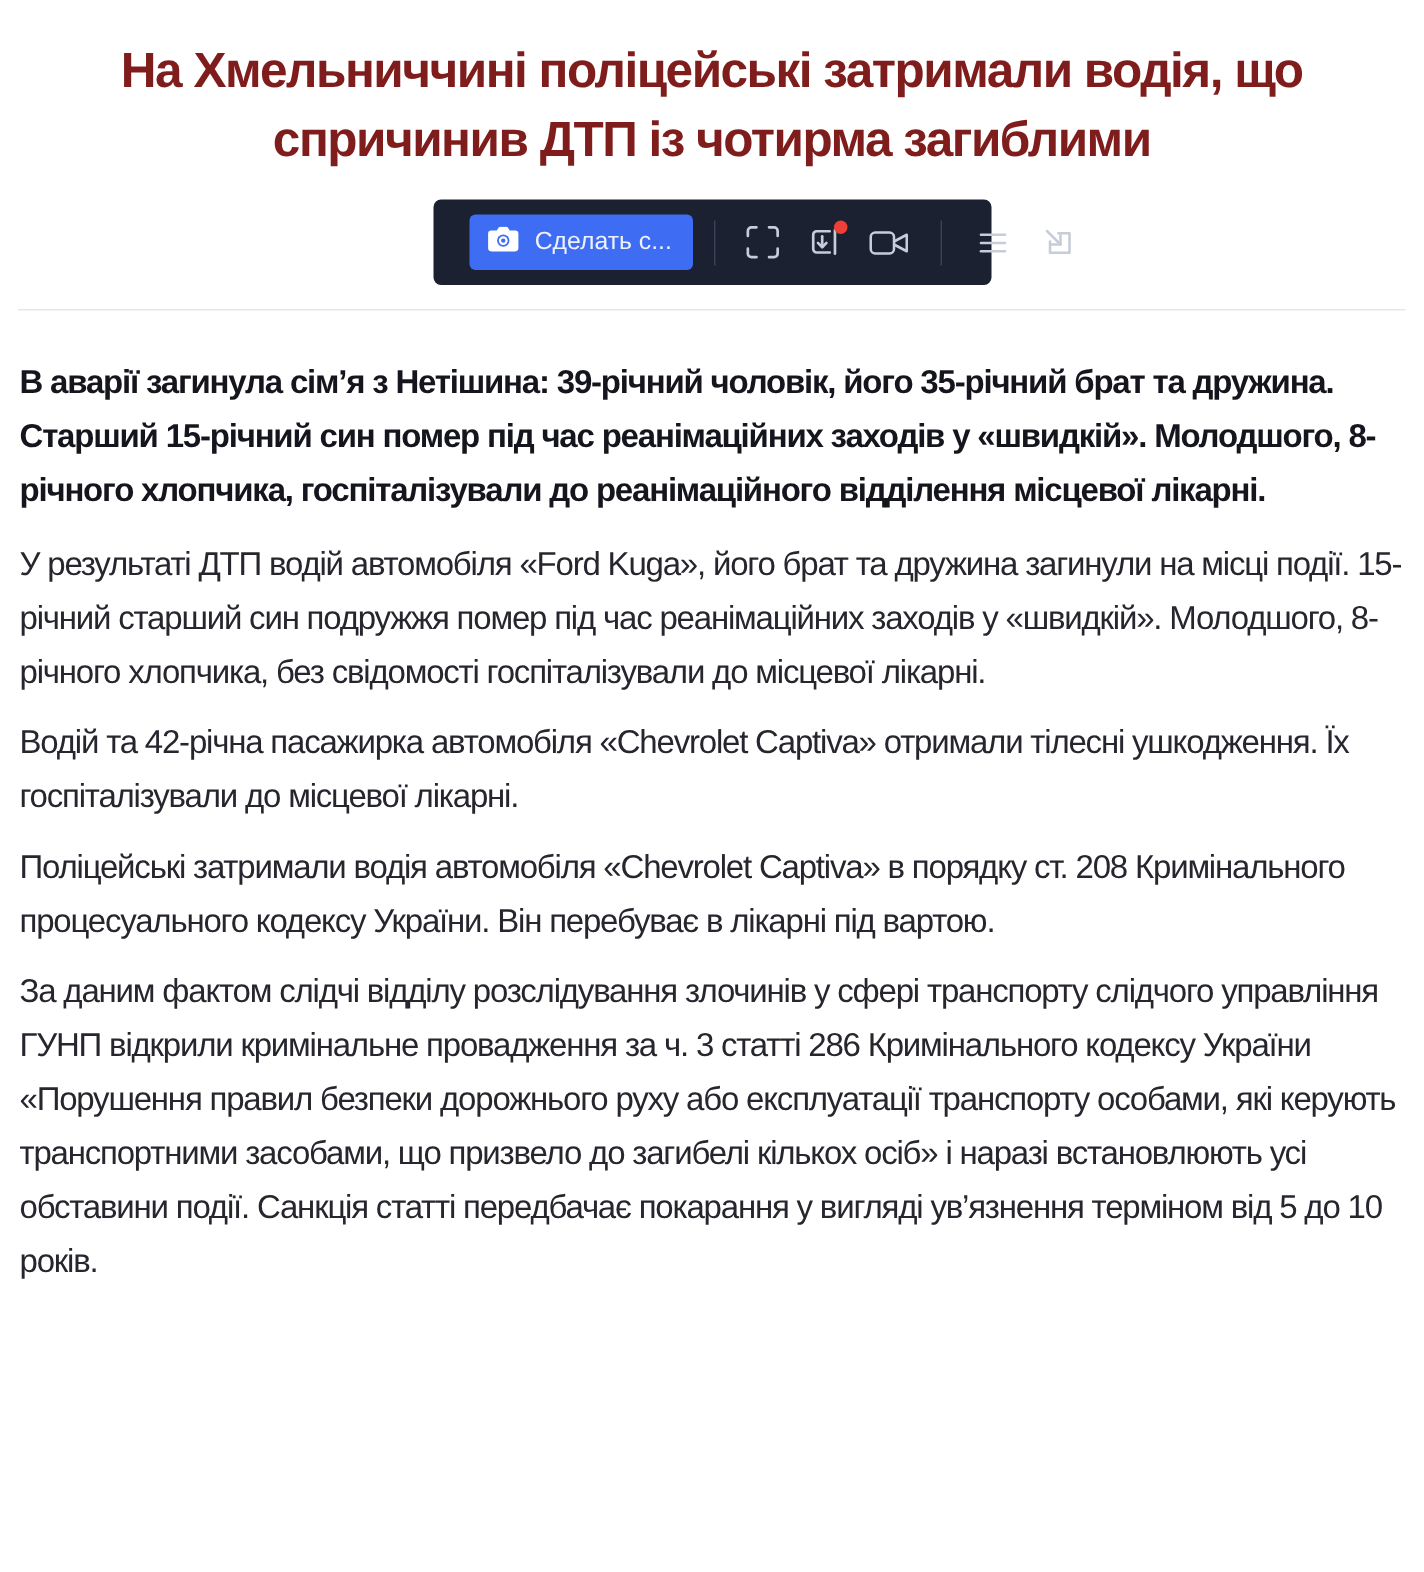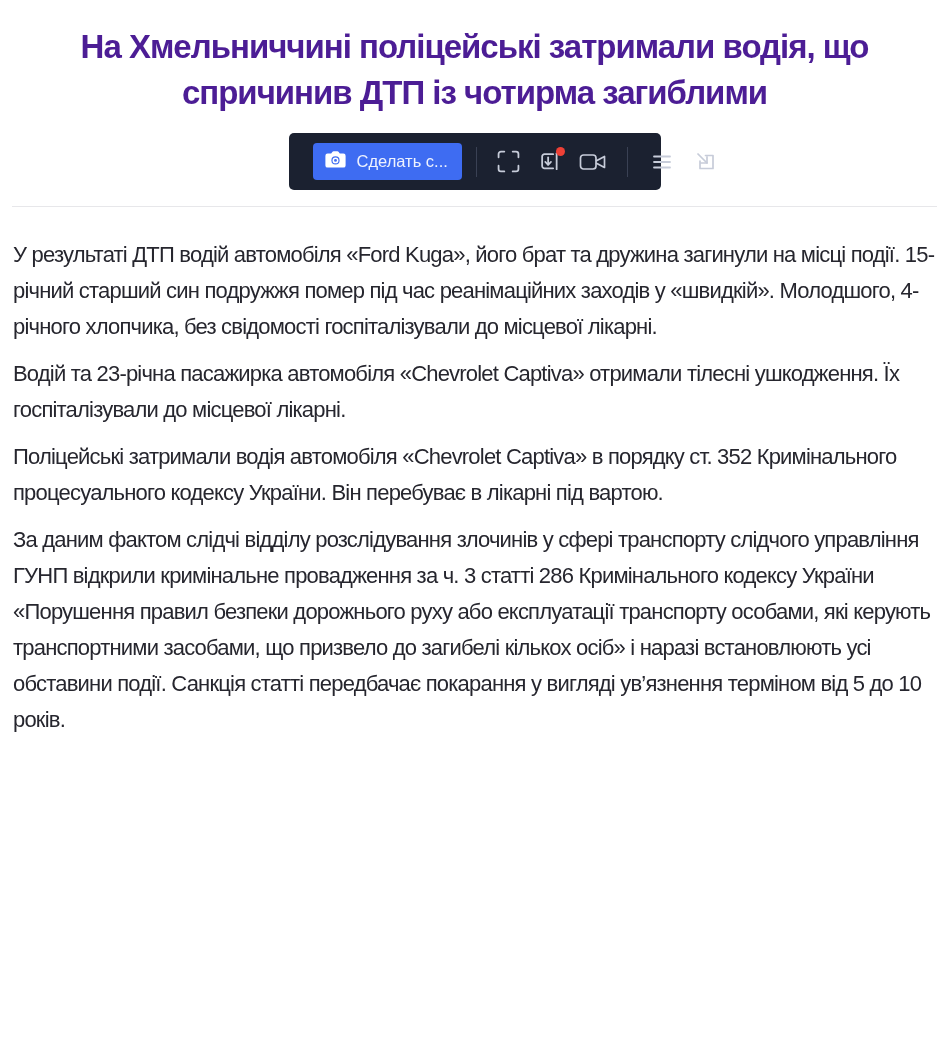--- a/index.html
+++ b/index.html
@@ -9,21 +9,21 @@
     color:#26262e;
   }
   .page { width:949px; box-sizing:border-box; }
 
   h1.title {
     margin:24px 28px 0;
     text-align:center;
     font-size:33px;
     line-height:46px;
     font-weight:700;
-    color:#4c1d95;
+    color:#7f1d1d;
     letter-spacing:-1px;
   }
 
   
   .toolbar {
     width:372px; height:57px;
     margin:17px auto 0;
     background:#1b2130;
     border-radius:5px;
     display:flex; align-items:center;
@@ -149,19 +149,20 @@
           <path d="M12 5.8 V12 H5.8"></path>
         </svg>
       </span>
     </button>
 
   </div>
 
   <hr class="divider-line">
 
   <article>
-    <p>У результаті ДТП водій автомобіля «Ford Kuga», його брат та дружина загинули на місці події. 15-річний старший син подружжя помер під час реанімаційних заходів у «швидкій». Молодшого, 4-річного хлопчика, без свідомості госпіталізували до місцевої лікарні.</p>
-    <p>Водій та 23-річна пасажирка автомобіля «Chevrolet Captiva» отримали тілесні ушкодження. Їх госпіталізували до місцевої лікарні.</p>
-    <p>Поліцейські затримали водія автомобіля «Chevrolet Captiva» в порядку ст. 352 Кримінального процесуального кодексу України. Він перебуває в лікарні під вартою.</p>
+    <p class="lead">В аварії загинула сім’я з Нетішина: 39-річний чоловік, його 35-річний брат та дружина. Старший 15-річний син помер під час реанімаційних заходів у «швидкій». Молодшого, 8-річного хлопчика, госпіталізували до реанімаційного відділення місцевої лікарні.</p>
+    <p>У результаті ДТП водій автомобіля «Ford Kuga», його брат та дружина загинули на місці події. 15-річний старший син подружжя помер під час реанімаційних заходів у «швидкій». Молодшого, 8-річного хлопчика, без свідомості госпіталізували до місцевої лікарні.</p>
+    <p>Водій та 42-річна пасажирка автомобіля «Chevrolet Captiva» отримали тілесні ушкодження. Їх госпіталізували до місцевої лікарні.</p>
+    <p>Поліцейські затримали водія автомобіля «Chevrolet Captiva» в порядку ст. 208 Кримінального процесуального кодексу України. Він перебуває в лікарні під вартою.</p>
     <p>За даним фактом слідчі відділу розслідування злочинів у сфері транспорту слідчого управління ГУНП відкрили кримінальне провадження за ч. 3 статті 286 Кримінального кодексу України «Порушення правил безпеки дорожнього руху або експлуатації транспорту особами, які керують транспортними засобами, що призвело до загибелі кількох осіб» і наразі встановлюють усі обставини події. Санкція статті передбачає покарання у вигляді ув’язнення терміном від 5 до 10 років.</p>
   </article>
 
 </div>
 
 </body></html>

